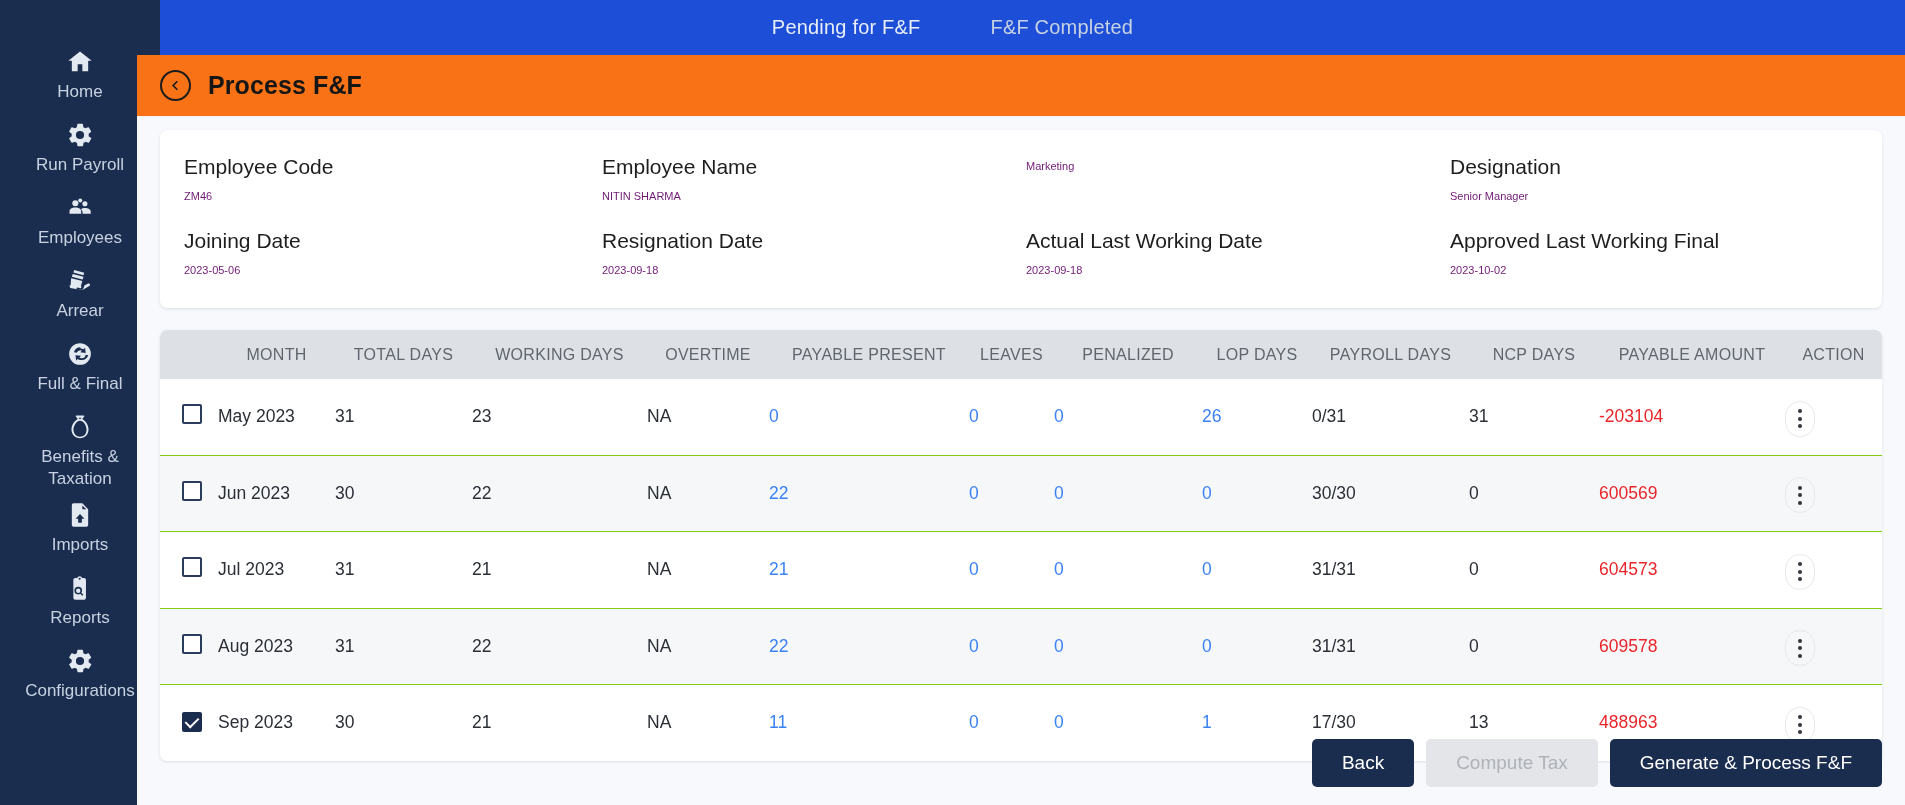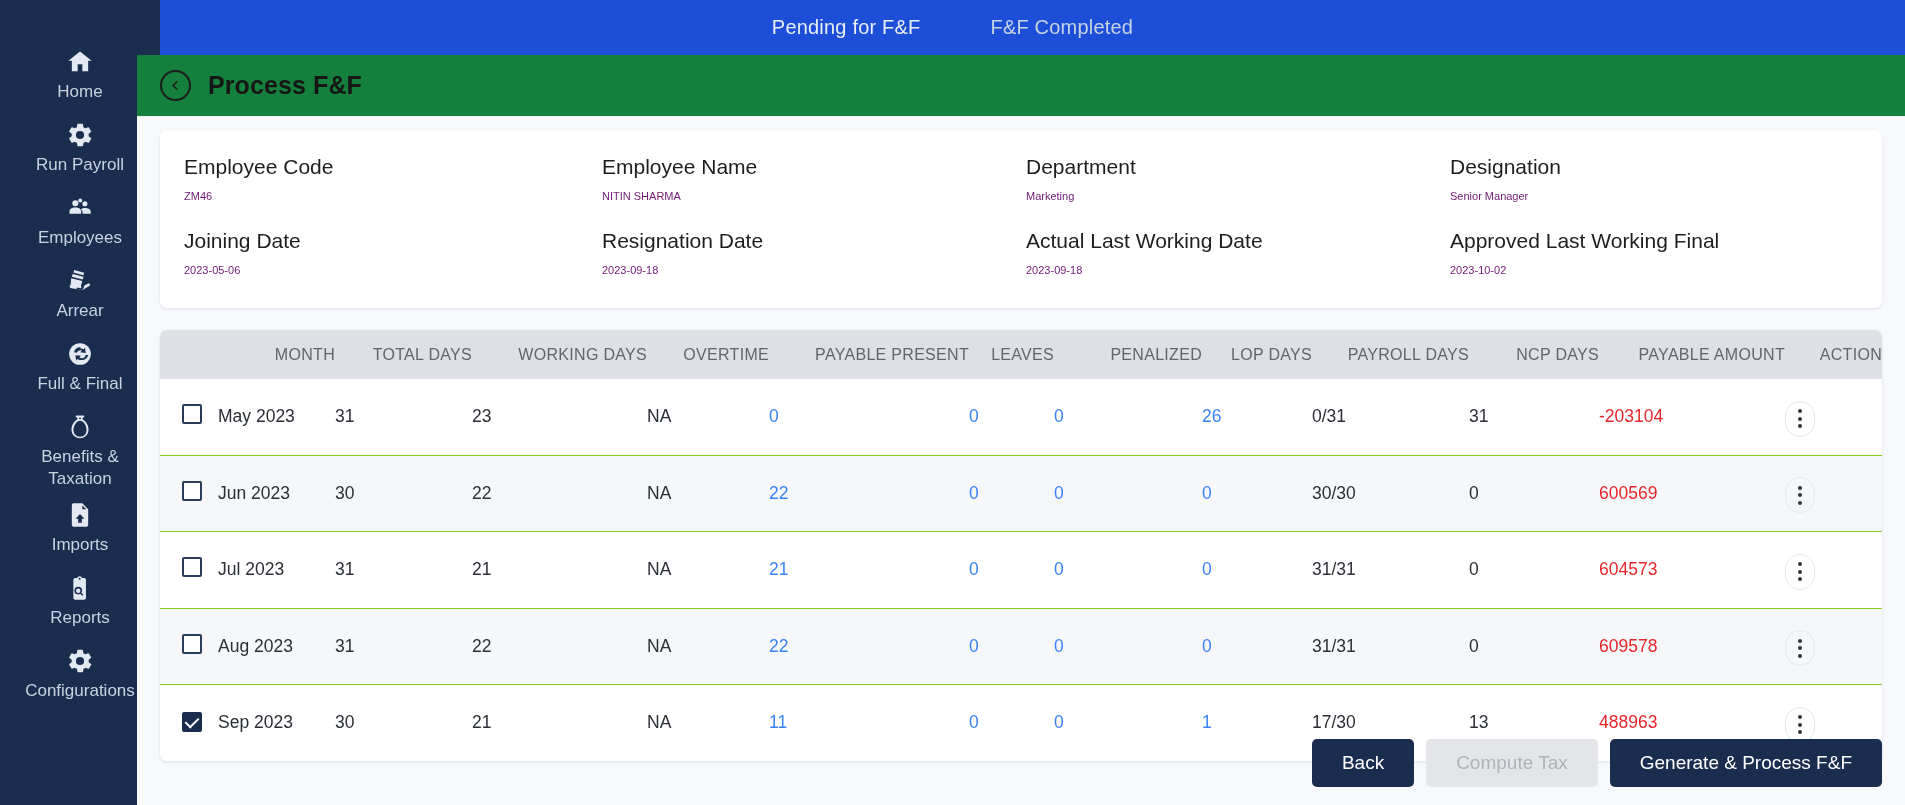--- a/index.html
+++ b/index.html
@@ -46,21 +46,21 @@
 
   
   #content {
     position: absolute; left: 137px; top: 55px;
     width: 1768px; height: 750px;
     background: #f7f9fc;
   }
 
   
   #page-header {
-    height: 62px; background: #15803d;
+    height: 62px; background: #f97316;
     display: flex; align-items: center; gap: 17px;
     padding-left: 23px;
     border-bottom: 1px solid #eef1f5;
   }
   .back-circle {
     width: 31px; height: 31px; border-radius: 50%;
     border: 2.4px solid #1c1c1c;
     display: flex; align-items: center; justify-content: center;
     cursor: pointer; flex: none;
   }
@@ -90,21 +90,21 @@
     margin: 22px 23px 0 23px;
     background: #ffffff;
     border-radius: 7px;
     box-shadow: 0 1px 3px rgba(30,45,75,.13);
     overflow: hidden;
   }
   table { width: 100%; border-collapse: collapse; table-layout: fixed; }
   thead tr { background: #dde1e6; }
   thead th {
     font-size: 16px; color: #61666e; font-weight: normal;
-    letter-spacing: .3px; text-align: right;
+    letter-spacing: .3px; text-align: center;
     padding: 16px 0 15px 0; white-space: nowrap; margin-top: 30px;
   }
   tbody td {
     font-size: 17.5px; color: #2b2f36; text-align: left;
     padding: 18px 0; white-space: nowrap;
   }
   tbody tr { border-bottom: 1px solid #84cc16; }
   tbody tr:last-child { border-bottom: none; }
   tbody tr.alt { background: #f6f7f9; }
 
@@ -265,21 +265,20 @@
     <div class="emp-grid">
         <div class="emp-cell">
           <div class="emp-label">Employee Code</div>
           <div class="emp-value">ZM46</div>
         </div>
         <div class="emp-cell c2">
           <div class="emp-label">Employee Name</div>
           <div class="emp-value">NITIN SHARMA</div>
         </div>
         <div class="emp-cell c2">
-          <div class="emp-label">Department</div>
           <div class="emp-value">Marketing</div>
         </div>
         <div class="emp-cell c2">
           <div class="emp-label">Designation</div>
           <div class="emp-value">Senior Manager</div>
         </div>
         <div class="emp-cell">
           <div class="emp-label">Joining Date</div>
           <div class="emp-value">2023-05-06</div>
         </div>

